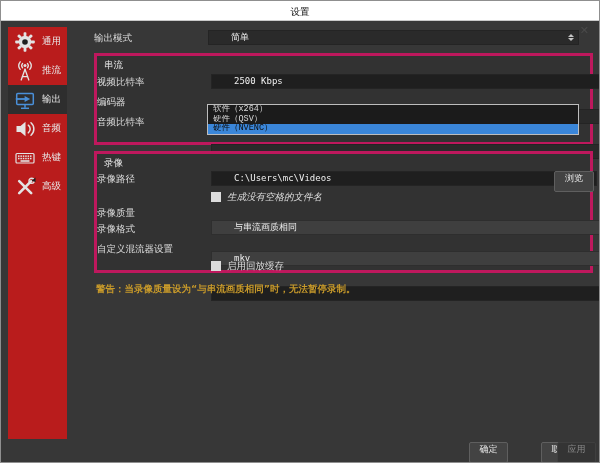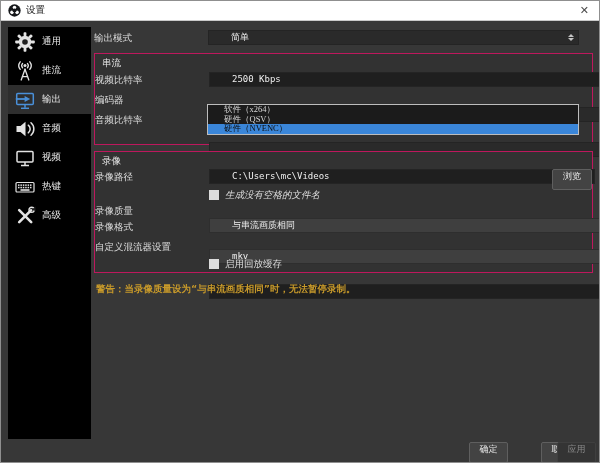--- a/index.html
+++ b/index.html
@@ -8,32 +8,32 @@
 
   #window {
     position:relative; width:600px; height:463px;
     background:#373737; border:1px solid #8f8f8f; overflow:hidden;
   }
 
   
   .titlebar {
     position:absolute; left:0; top:0; right:0; height:20px;
     background:#ffffff; border-bottom:1px solid #c9c9c9;
-    display:flex; align-items:center; padding:0 7px; gap:5px;
+    display:flex; align-items:center; padding:0 7px; gap:5px;flex-direction:column;
   }
   .titlebar .title { font-size:9.5px; color:#141414; }
   .titlebar .close {
     margin-left:auto; font-size:11px; color:#4a4a4a; line-height:1;
     padding:1px 3px; cursor:default;
   }
 
   
   .sidebar {
-    position:absolute; left:7px; top:26px; width:83px; height:412px;
-    background:#000000;
+    position:absolute; left:7px; top:26px; width:59px; height:412px;
+    background:#b91c1c;
   }
   .side-item {
     height:29px; display:flex; align-items:center; gap:6px;
     padding-left:6px; color:#e8e8e8; font-size:9.5px; cursor:default;
   }
   .side-item.selected { background:#2e2e2e; }
   .side-icon { width:22px; height:22px; display:flex; align-items:center; justify-content:center; flex:0 0 22px; }
 
   
   .abs { position:absolute; }
@@ -59,34 +59,34 @@
   .tri-up   { width:0; height:0; border-left:3px solid transparent; border-right:3px solid transparent; border-bottom:3.5px solid #c3c3c3; }
   .tri-down { width:0; height:0; border-left:3px solid transparent; border-right:3px solid transparent; border-top:3.5px solid #c3c3c3; }
 
   .checkrow { display:flex; align-items:center; gap:6px; height:12px; }
   .checkbox { width:10px; height:10px; background:#dcdcdc; flex:0 0 10px; }
   .checklabel { font-size:9.5px; color:#dedede; line-height:12px; white-space:nowrap; }
   .checkrow.dim .checklabel { color:#9a9a9a; }
 
   
   .groupbox {
-    position:absolute; background:#323232; border:1px solid #be185d;
+    position:absolute; background:#323232; border:3px solid #be185d;
   }
   .groupbox .gtitle {
     position:absolute; left:7px; top:3px; font-size:9.5px; color:#eaeaea;
   }
 
   
   .dropdown {
     position:absolute; left:206px; top:103px; width:372px;
     background:#1b1b1b; border:1px solid #bdbdbd; z-index:6;
   }
   .dd-item {
     height:9.5px; line-height:9.5px; font-size:8.5px; color:#d8d8d8;
-    padding-left:16px; font-family:Liberation Serif, serif; white-space:nowrap; overflow:hidden;
+    padding-left:5px; font-family:Liberation Mono, monospace; white-space:nowrap; overflow:hidden;
   }
   .dd-item.selected { background:#3a86d9; color:#0c0c0c; }
 
   
   .warning {
     position:absolute; left:95px; top:282px; width:495px;
     font-size:9.5px; font-weight:bold; color:#c7992a; white-space:nowrap;
   }
 
   
@@ -177,32 +177,20 @@
           <path d="M2.5 8 h4 l5 -4.2 v14.4 l-5 -4.2 h-4 z" fill="#e3e3e3"></path>
           <g stroke="#e3e3e3" stroke-width="1.5" fill="none" stroke-linecap="round">
             <path d="M14.3 7.2 a4.8 4.8 0 0 1 0 7.6"></path>
             <path d="M17 4.8 a8.2 8.2 0 0 1 0 12.4"></path>
           </g>
         </svg>
       </span>
       <span>音频</span>
     </div>
 
-    <div class="side-item">
-      <span class="side-icon">
-        <svg width="22" height="22" viewBox="0 0 22 22">
-          <g stroke="#e3e3e3" stroke-width="1.5" fill="none">
-            <rect x="3" y="4.5" width="16" height="10.5" rx="1"></rect>
-            <path d="M11 15 v3"></path>
-              <path d="M7 18.5 h8"></path>
-          </g>
-        </svg>
-      </span>
-      <span>视频</span>
-    </div>
 
     <div class="side-item">
       <span class="side-icon">
         <svg width="22" height="22" viewBox="0 0 22 22">
           <rect x="2" y="6.5" width="18" height="9.5" rx="1" stroke="#e3e3e3" stroke-width="1.2" fill="none"></rect>
           <g fill="#e3e3e3">
             <rect x="4" y="8.4" width="1.5" height="1.5"></rect>
               <rect x="6.4" y="8.4" width="1.5" height="1.5"></rect>
             <rect x="8.8" y="8.4" width="1.5" height="1.5"></rect>
               <rect x="11.2" y="8.4" width="1.5" height="1.5"></rect>

